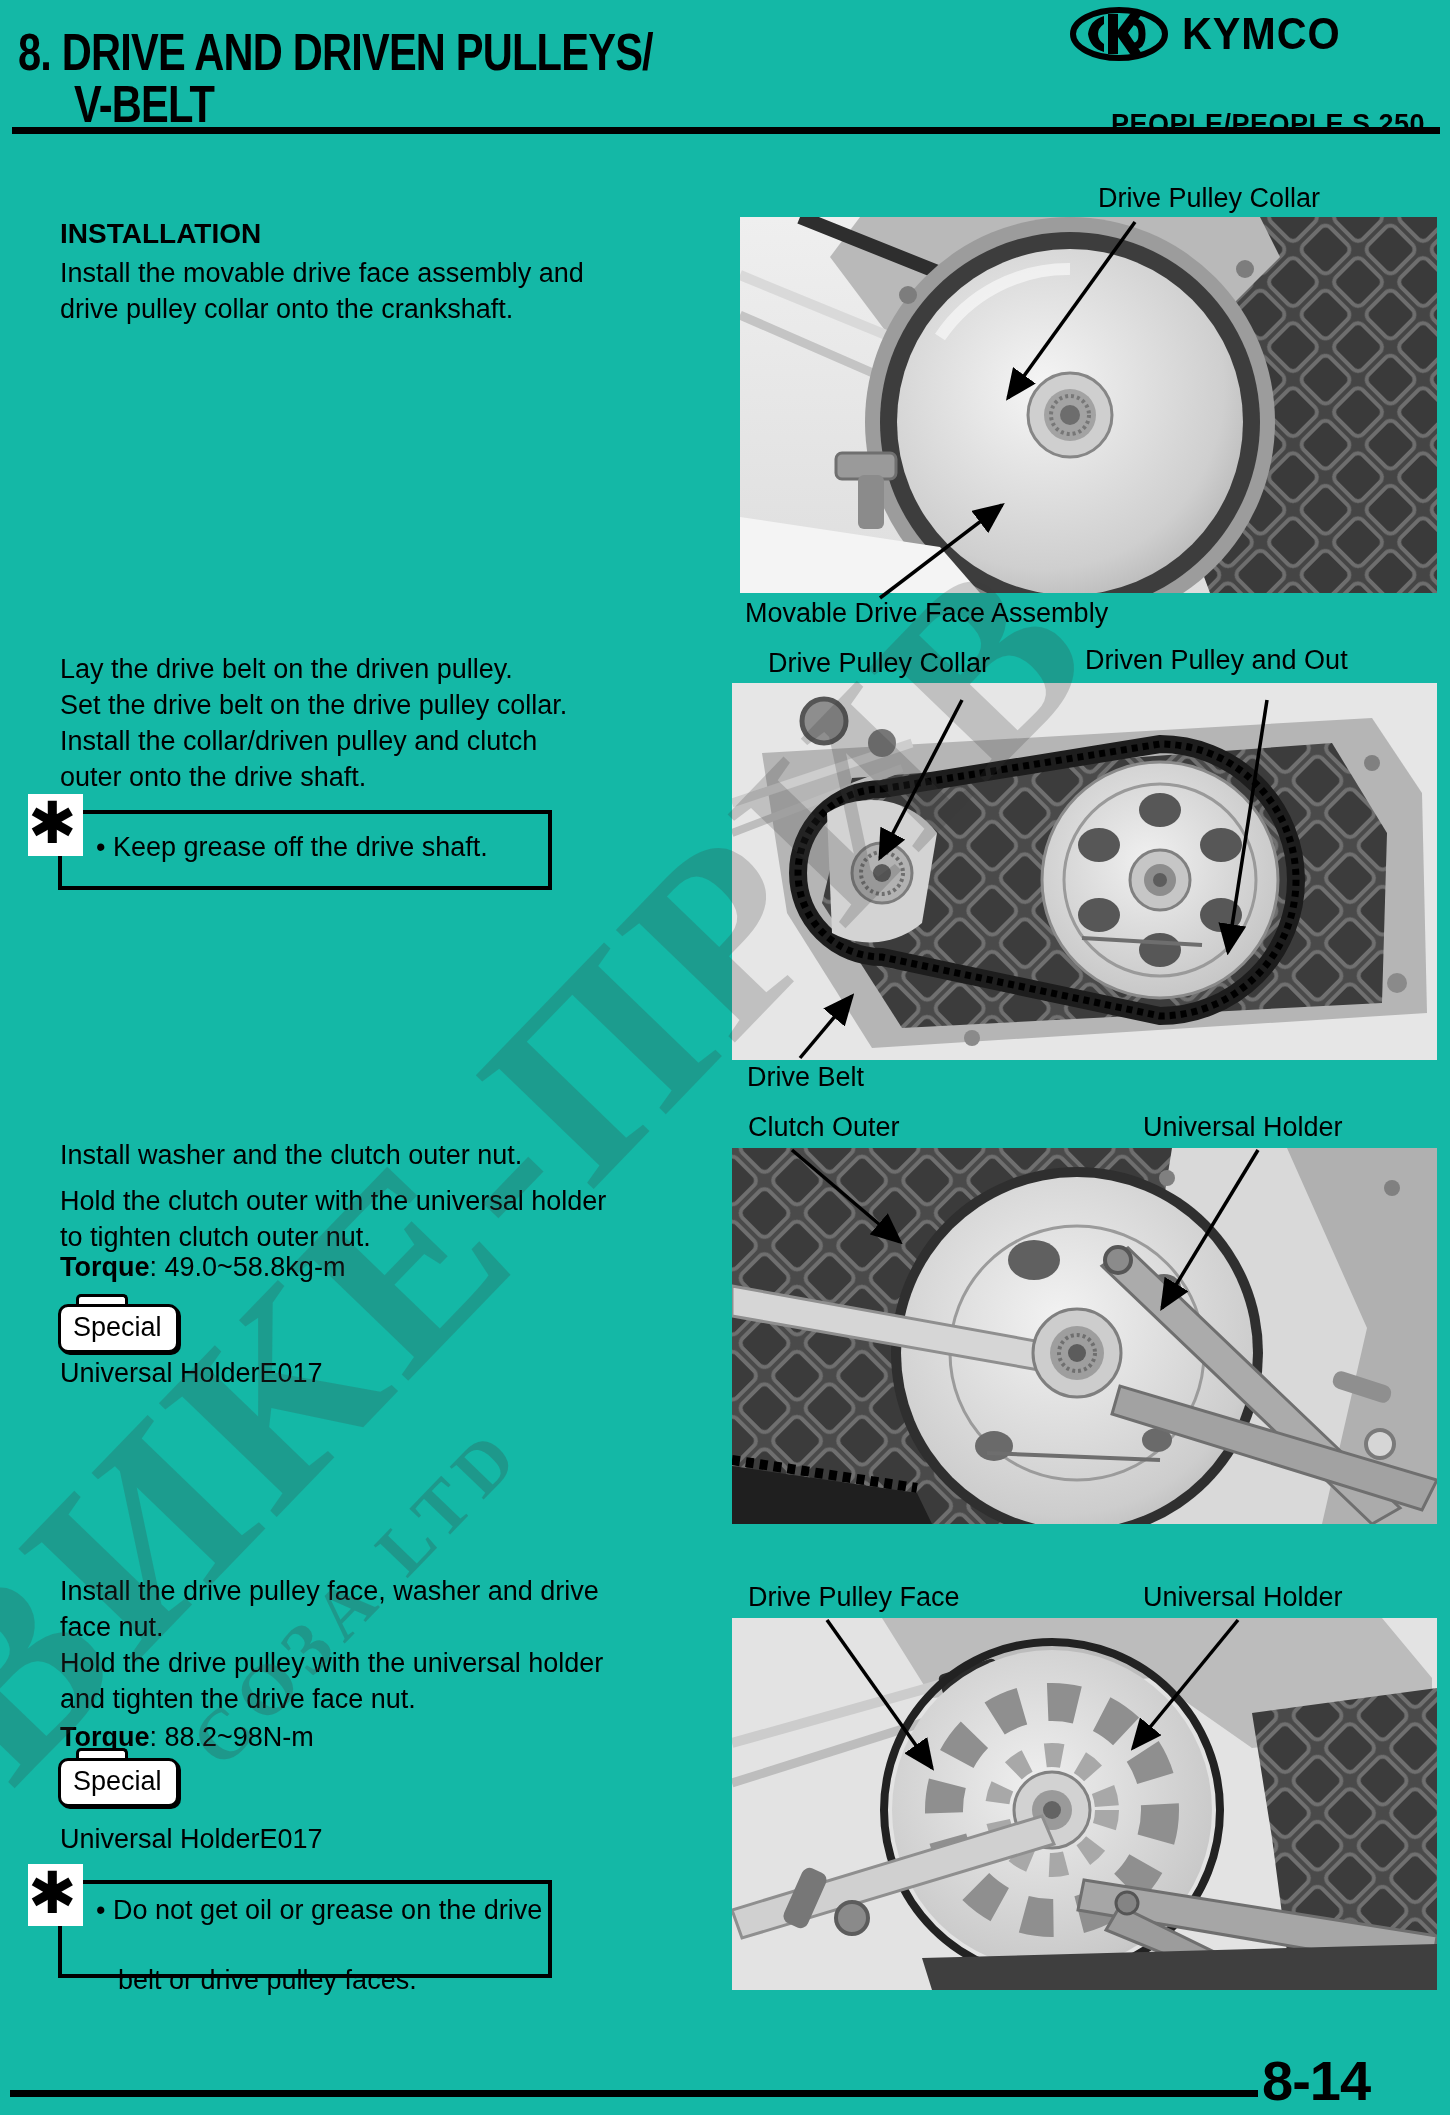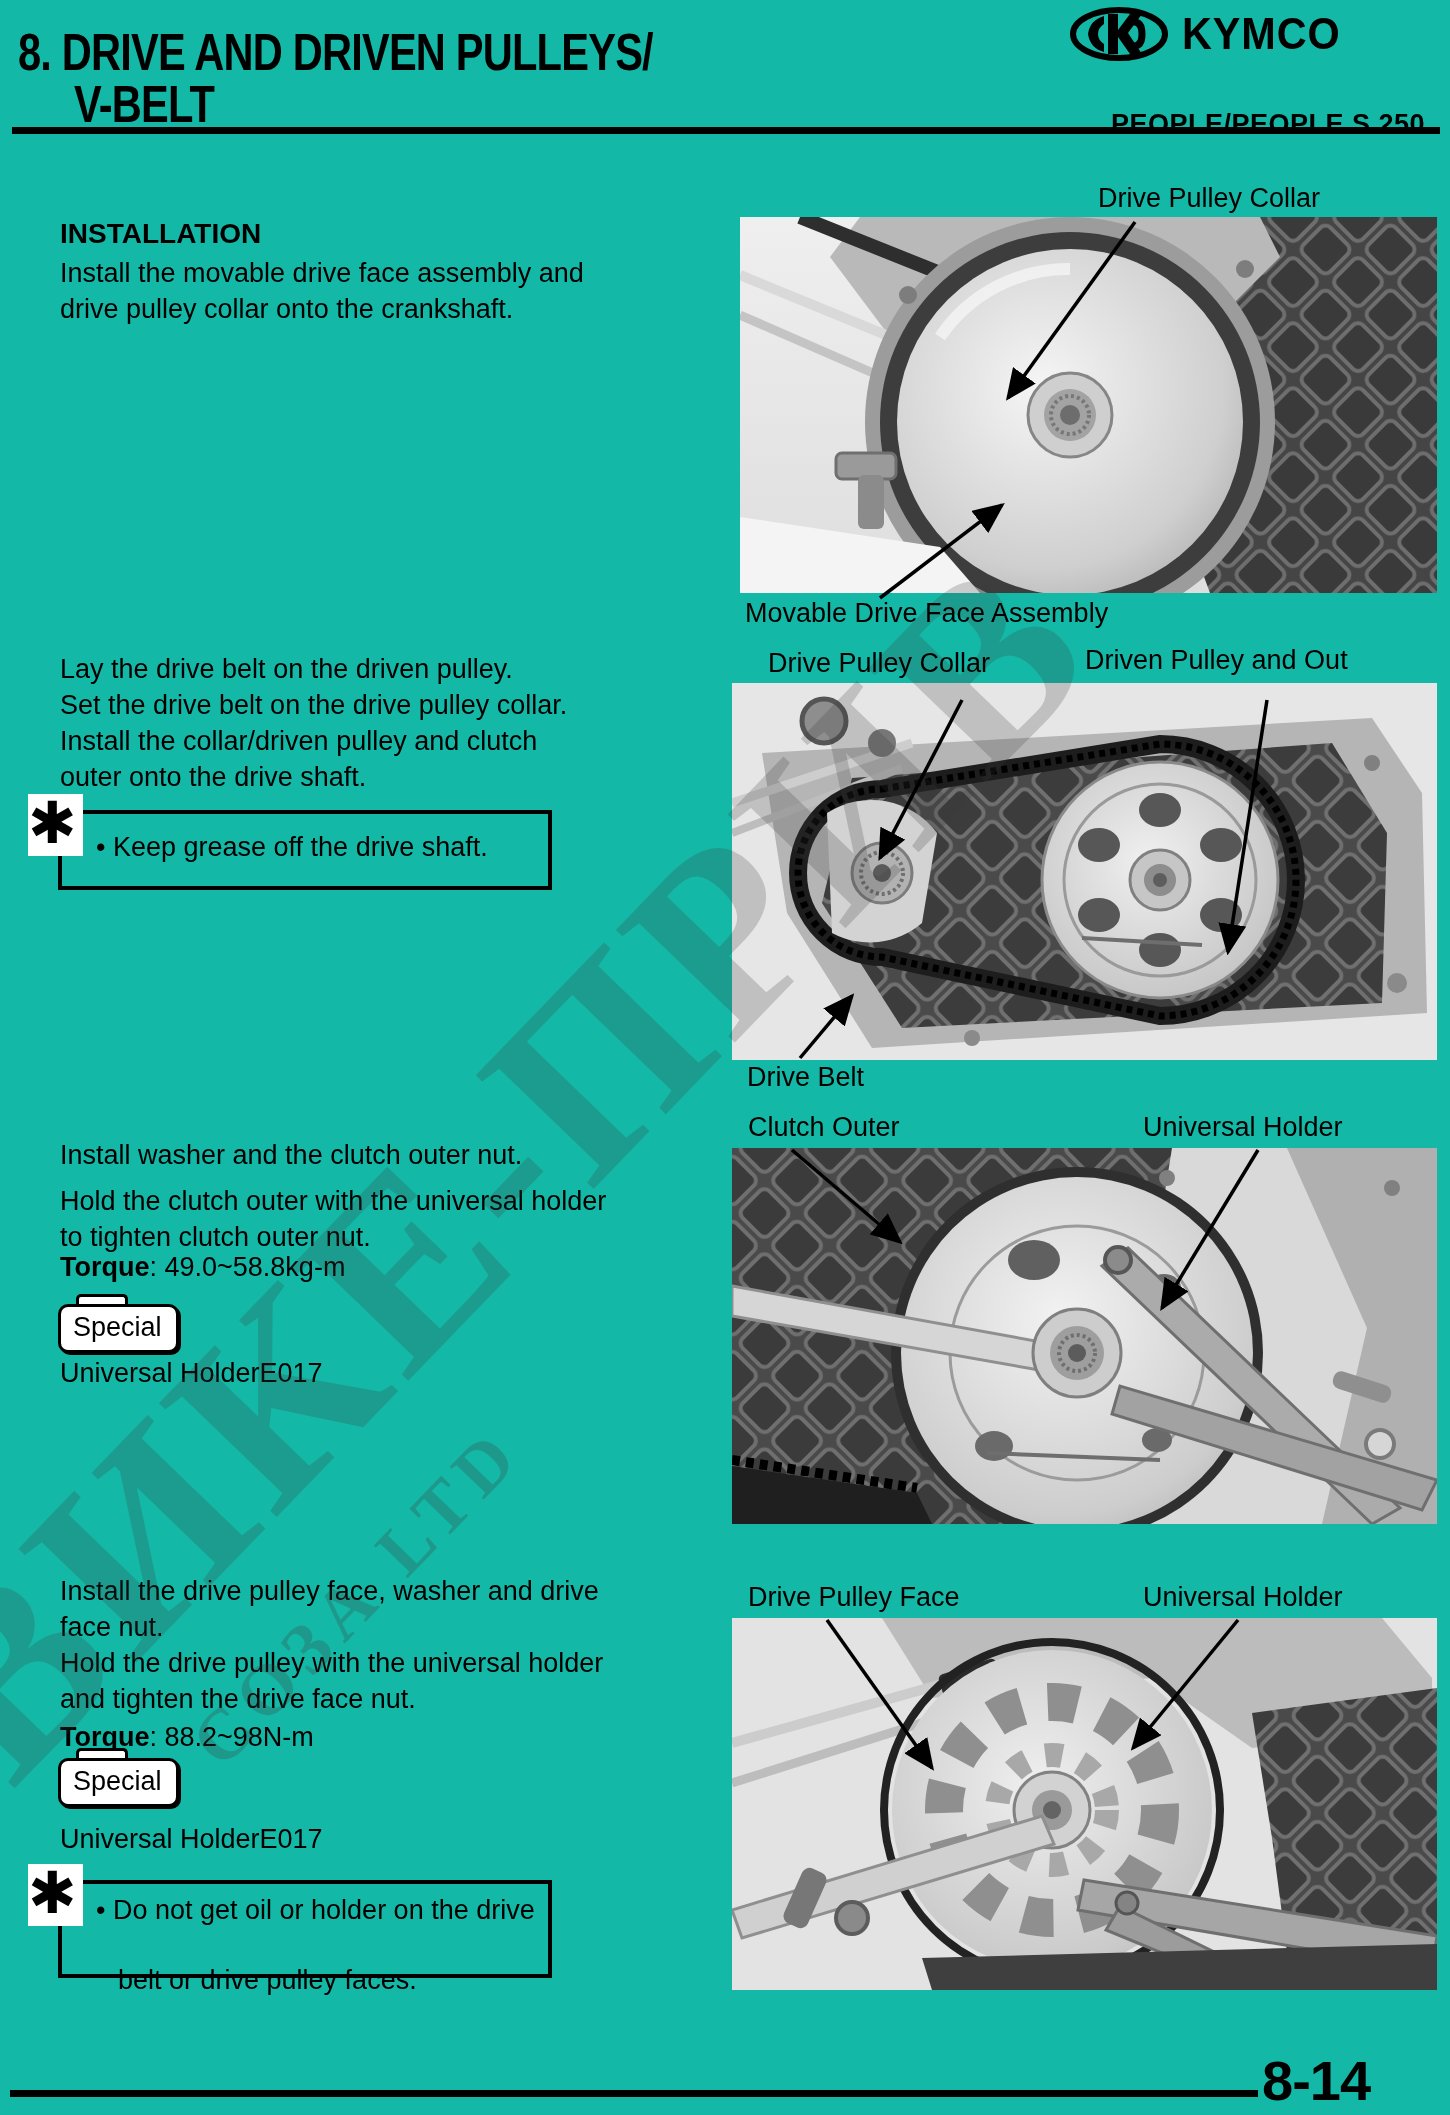--- a/index.html
+++ b/index.html
@@ -216,21 +216,21 @@
     <span style="font-weight:bold;">Torque</span><span>: 88.2~98N-m</span>
   </div>
   <div class="special" style="left:58px;top:1758px;">
     <div class="special-tab"></div>
     <div class="special-box">Special</div>
   </div>
   <div class="bl" style="left:60px;top:1824px;">Universal HolderE017</div>
 
   <div class="astk" style="left:28px;top:1864px;">✱</div>
   <div class="notebox" style="left:58px;top:1880px;width:486px;height:90px;">
-    <div class="notetext" style="left:34px;top:11px;">• Do not get oil or holder on the drive</div>
+    <div class="notetext" style="left:34px;top:11px;">• Do not get oil or grease on the drive</div>
     <div class="notetext" style="left:56px;top:47px;margin-top:34px;">belt or drive pulley faces.</div>
   </div>
 
   <svg class="photo" style="left:732px;top:1618px;" width="705" height="372" viewBox="0 0 705 372">
     <defs>
       <radialGradient id="p4face" cx="0.45" cy="0.42" r="0.8">
         <stop offset="0" stop-color="#efefef"></stop>
           <stop offset="0.72" stop-color="#c9c9c9"></stop>
         <stop offset="1" stop-color="#a2a2a2"></stop>
       </radialGradient>

